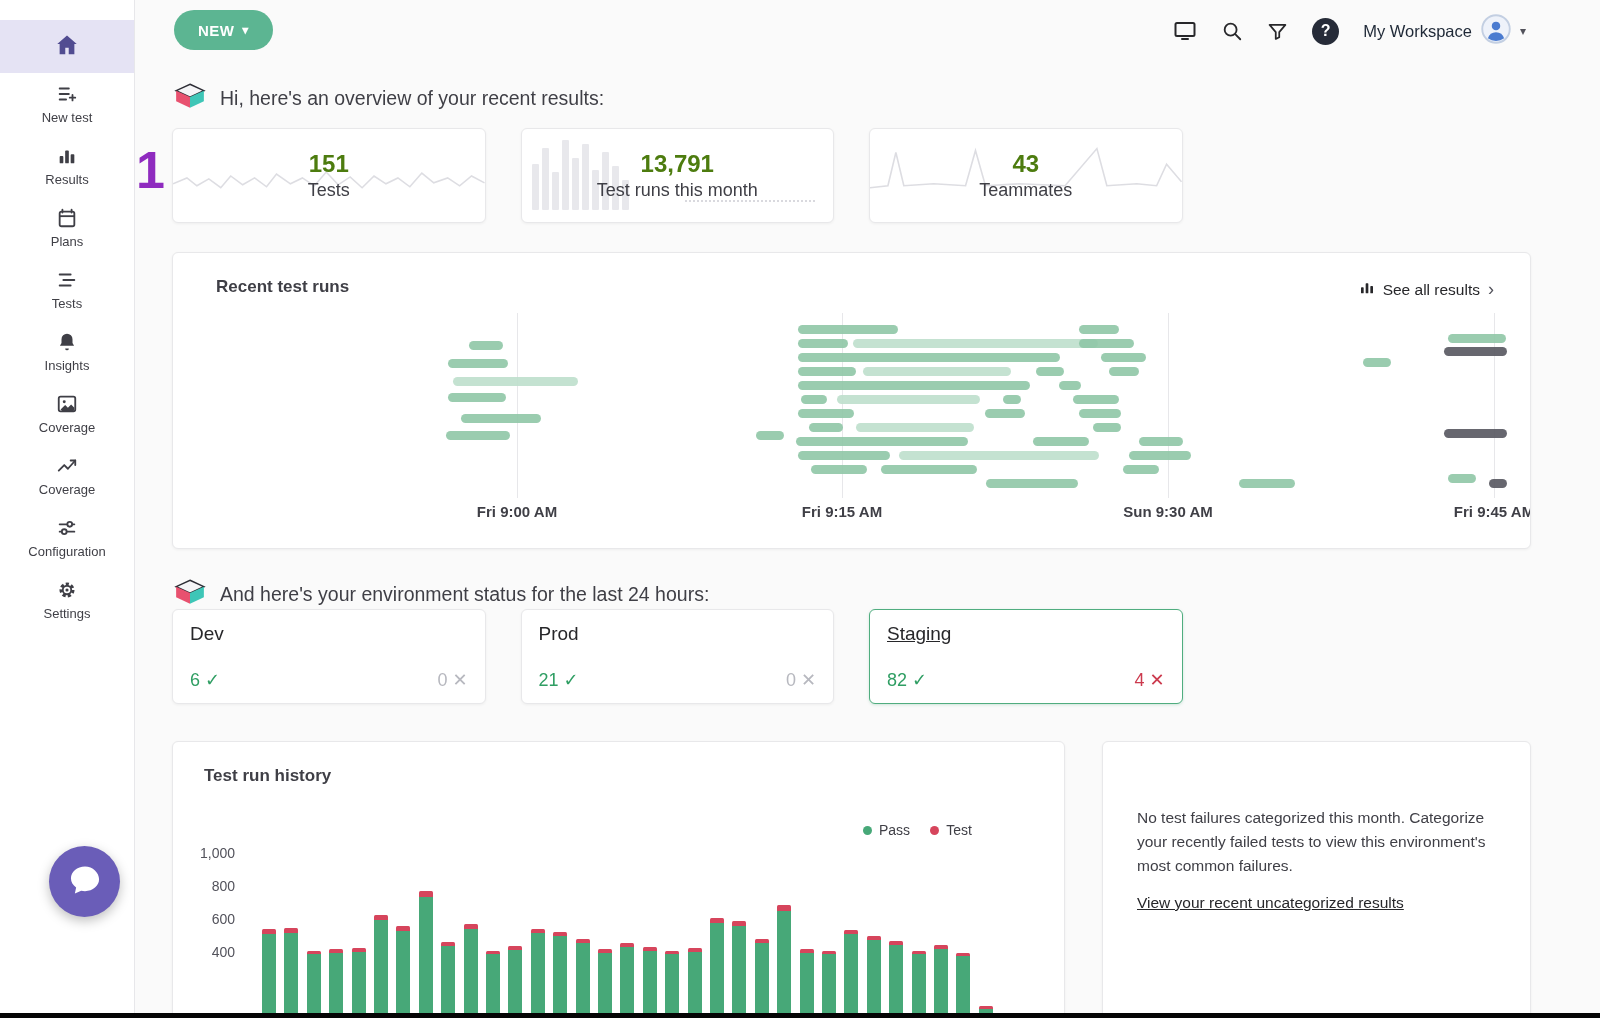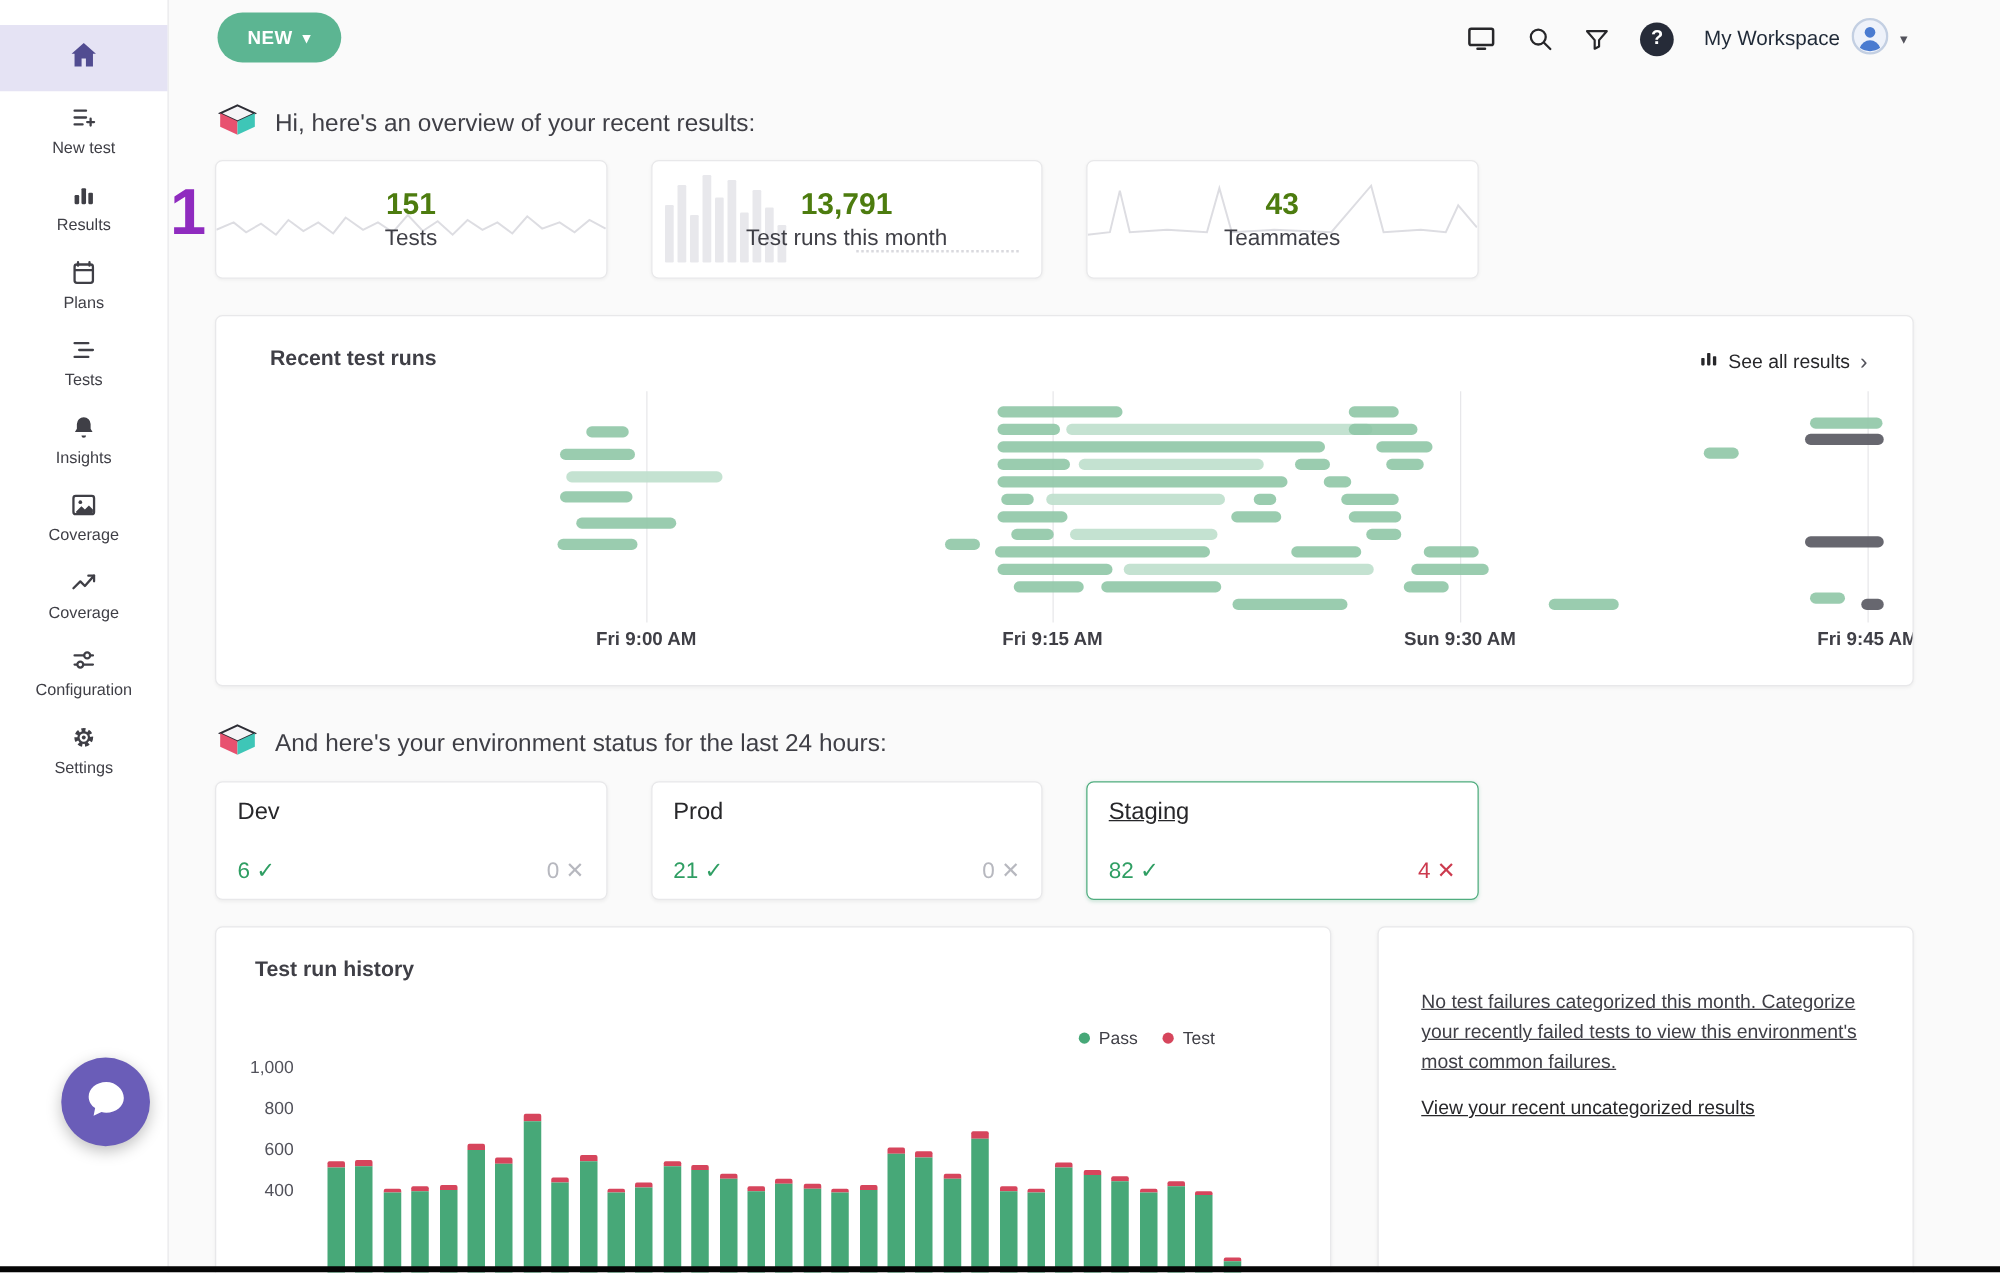--- a/index.html
+++ b/index.html
@@ -68,21 +68,21 @@
   .see-all { position:absolute; right:36px; top:26px; display:flex; align-items:center; gap:8px;
              font-size:15.5px; color:#27272a; cursor:pointer; }
   .see-all .chev { font-size:18px; color:#52525b; }
   .gantt-area { position:absolute; inset:0; }
   .gantt-grid { position:absolute; top:60px; height:185px; width:1px; background:#e7e7ea; }
   .gantt-label { position:absolute; top:250px; width:120px; text-align:center;
                  font-size:15px; font-weight:700; color:#3f3f46; }
   .gantt-bar { position:absolute; height:9px; border-radius:5px; opacity:.9; cursor:pointer; }
 
   
-  .env-row { position:absolute; left:37px; top:625px; width:1359px; height:95px;
+  .env-row { position:absolute; left:37px; top:609px; width:1359px; height:95px;
              display:grid; grid-template-columns:repeat(4,1fr); gap:35px; }
   .env-card { padding:13px 17px; cursor:pointer; }
   .env-card.highlight { border:1.5px solid #50ad7f; box-shadow:0 1px 3px rgba(80,173,127,.25);text-decoration:underline; }
   .env-name { font-size:19px; color:#27272a; }
   .env-stats { position:absolute; left:17px; right:17px; bottom:12px; display:flex;
                justify-content:space-between; font-size:18px; }
   .env-pass { color:#2f9e63; }
   .env-fail.zero { color:#b7b8bf; }
   .env-fail.red { color:#cc3a4e; }
 
@@ -94,21 +94,21 @@
   .hist-ytick { position:absolute; left:6px; width:56px; text-align:right;
                 font-size:14px; color:#52525b; }
   .hist-bar { position:absolute; width:14px; cursor:pointer; }
   .hist-bar .fail { width:100%; background:#d9536a; border-radius:1.5px 1.5px 0 0; }
   .hist-bar .pass { width:100%; background:#66b98d; }
 
   
   .failure-card { position:absolute; left:967px; top:741px; width:429px; height:292px;
                   padding:28px 34px; }
   .fail-title { font-size:17px; font-weight:700; color:#27272a; }
-  .fail-body { margin-top:20px; font-size:15.5px; line-height:1.55; color:#3f3f46;text-decoration:underline; }
+  .fail-body { margin-top:36px; font-size:15.5px; line-height:1.55; color:#3f3f46; }
   .fail-link { margin-top:16px; display:inline-block; font-size:15.5px; color:#27272a;
                text-decoration:underline; cursor:pointer; }
 
   
   .intercom { position:absolute; left:49px; top:846px; width:71px; height:71px; border-radius:50%;
               background:#6a5db8; z-index:30; display:flex; align-items:center; justify-content:center;
               box-shadow:0 4px 12px rgba(0,0,0,.25); cursor:pointer; }
   .bottom-edge { position:absolute; left:0; right:0; bottom:0; height:5px; background:#050505; z-index:40; }
 </style>
 </head>

